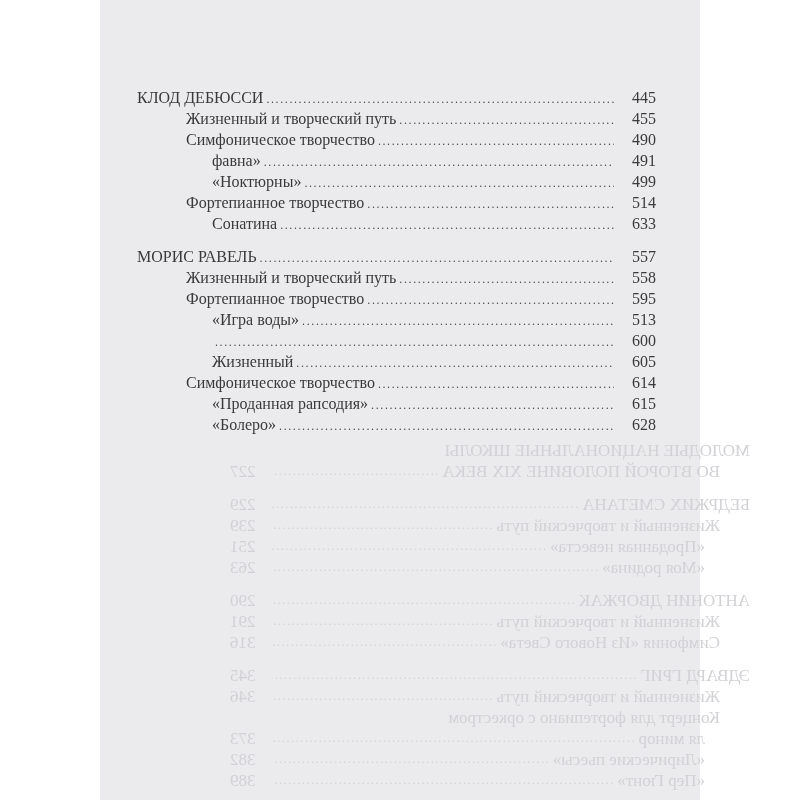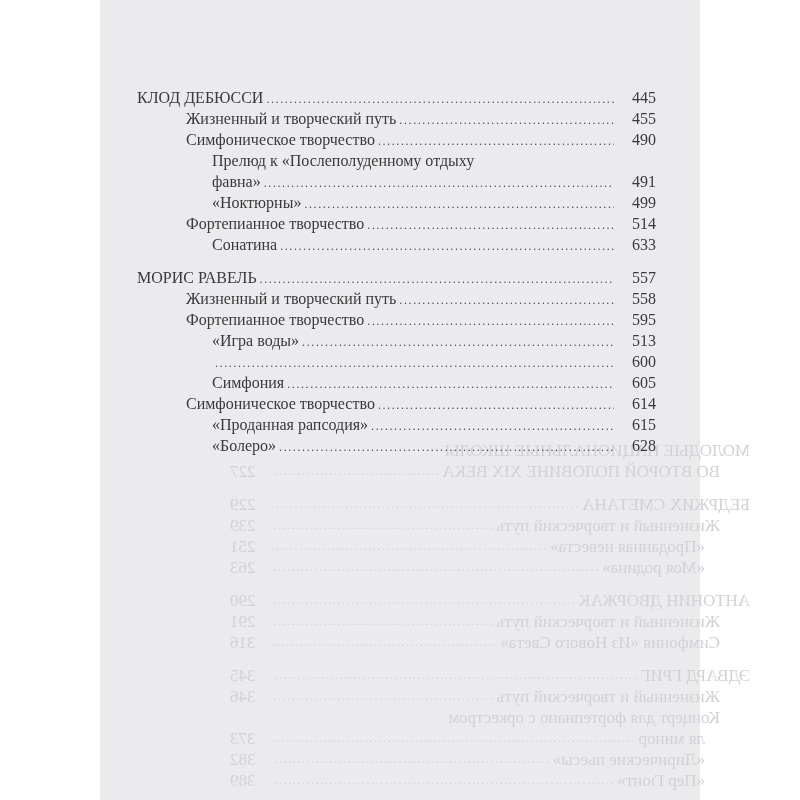--- a/index.html
+++ b/index.html
@@ -146,25 +146,20 @@
     <div class="row lvl1">
       <span class="title">Жизненный и творческий путь</span>
       <span class="leader"></span>
       <span class="num">455</span>
     </div>
     <div class="row lvl1">
       <span class="title">Симфоническое творчество</span>
       <span class="leader"></span>
       <span class="num">490</span>
     </div>
-    <div class="row lvl2 nonum">
-      <span class="title">Прелюд к «Послеполуденному отдыху</span>
-      <span class="leader"></span>
-      <span class="num"></span>
-    </div>
     <div class="row lvl2c">
       <span class="title">фавна»</span>
       <span class="leader"></span>
       <span class="num">491</span>
     </div>
     <div class="row lvl2">
       <span class="title">«Ноктюрны»</span>
       <span class="leader"></span>
       <span class="num">499</span>
     </div>
@@ -197,21 +192,21 @@
     <div class="row lvl2">
       <span class="title">«Игра воды»</span>
       <span class="leader"></span>
       <span class="num">513</span>
     </div>
     <div class="row lvl2">
       <span class="leader"></span>
       <span class="num">600</span>
     </div>
     <div class="row lvl2">
-      <span class="title">Симфония</span>
+      <span class="title">Жизненный</span>
       <span class="leader"></span>
       <span class="num">605</span>
     </div>
     <div class="row lvl1">
       <span class="title">Симфоническое творчество</span>
       <span class="leader"></span>
       <span class="num">614</span>
     </div>
     <div class="row lvl2">
       <span class="title">«Проданная рапсодия»</span>

